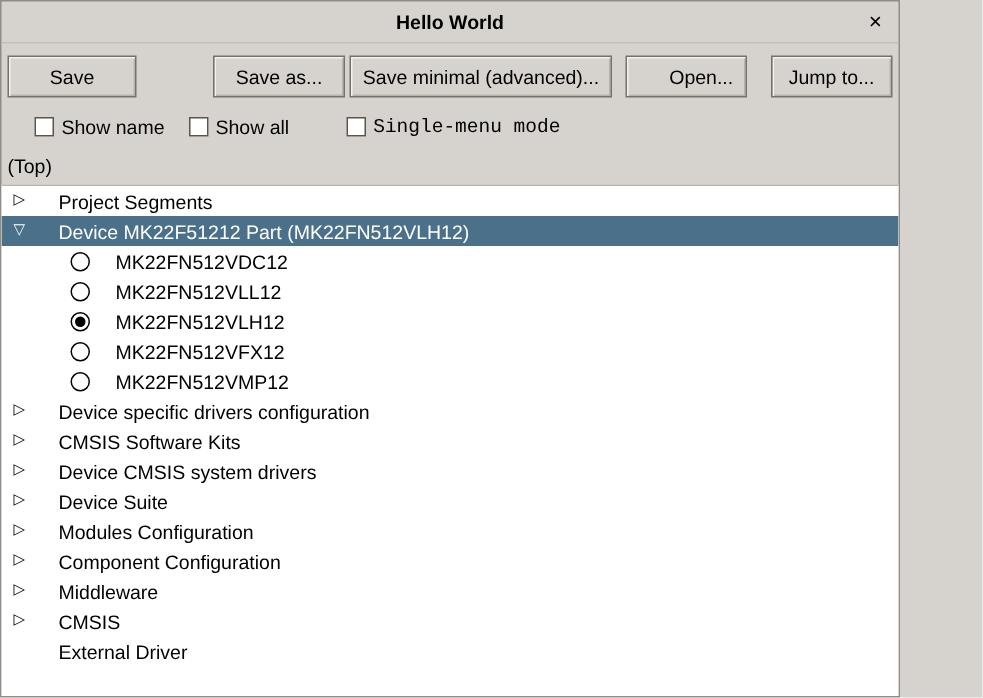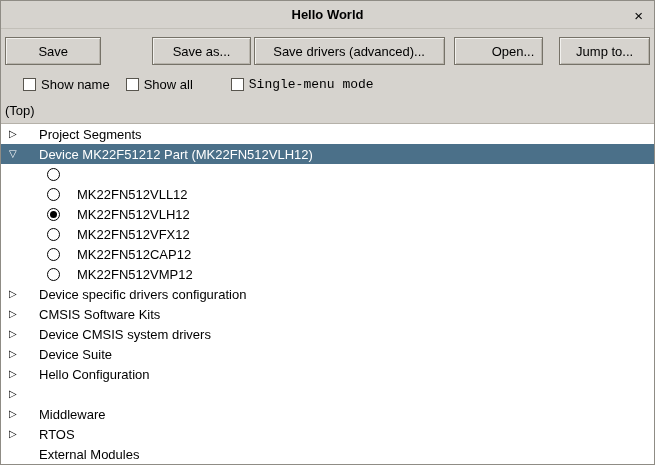--- a/index.html
+++ b/index.html
@@ -9,21 +9,21 @@
     --tree-bg:#ffffff;
   }
   *{box-sizing:border-box;}
   html,body{margin:0;padding:0;}
   body{
     width:655px;height:465px;overflow:hidden;
     font-family:"Liberation Sans","DejaVu Sans",sans-serif;
     font-size:13px;color:#000;background:var(--window-bg);
   }
   .window{
-    width:655px;height:465px;display:flex;flex-direction:column;
+    width:600px;height:465px;display:flex;flex-direction:column;
     background:var(--window-bg);border:1px solid #8f8c85;
   }
   .titlebar{
     height:28px;flex:none;position:relative;
     display:flex;align-items:center;justify-content:center;
     font-weight:bold;font-size:13px;
     border-bottom:1px solid #c2bfb8;
   }
   .close{
     position:absolute;right:11px;top:50%;transform:translateY(-50%);
@@ -87,21 +87,21 @@
 
 <div class="window">
   <div class="titlebar">
     <span class="title">Hello World</span>
     <span class="close">×</span>
   </div>
 
   <div class="toolbar">
       <button class="tb-btn">Save</button>
       <button class="tb-btn">Save as...</button>
-      <button class="tb-btn">Save drivers (advanced)...</button>
+      <button class="tb-btn">Save minimal (advanced)...</button>
       <button class="tb-btn">Open...</button>
       <button class="tb-btn">Jump to...</button>
     </div>
 
   <div class="checkbox-row">
       <span class="cb">
         <span class="cb-box"></span>
         <span>Show name</span>
       </span>
       <span class="cb">
@@ -120,36 +120,33 @@
       <div class="row">
         <span class="expander">▷</span>
         <span class="row-label">Project Segments</span>
       </div>
       <div class="row selected">
         <span class="expander">▽</span>
         <span class="row-label">Device MK22F51212 Part (MK22FN512VLH12)</span>
       </div>
       <div class="row child">
         <span class="radio"></span>
+        <span class="row-label">MK22FN512VDC12</span>
       </div>
       <div class="row child">
         <span class="radio"></span>
         <span class="row-label">MK22FN512VLL12</span>
       </div>
       <div class="row child">
         <span class="radio checked"></span>
         <span class="row-label">MK22FN512VLH12</span>
       </div>
       <div class="row child">
         <span class="radio"></span>
         <span class="row-label">MK22FN512VFX12</span>
-      </div>
-      <div class="row child">
-        <span class="radio"></span>
-        <span class="row-label">MK22FN512CAP12</span>
       </div>
       <div class="row child">
         <span class="radio"></span>
         <span class="row-label">MK22FN512VMP12</span>
       </div>
       <div class="row">
         <span class="expander">▷</span>
         <span class="row-label">Device specific drivers configuration</span>
       </div>
       <div class="row">
@@ -159,30 +156,31 @@
       <div class="row">
         <span class="expander">▷</span>
         <span class="row-label">Device CMSIS system drivers</span>
       </div>
       <div class="row">
         <span class="expander">▷</span>
         <span class="row-label">Device Suite</span>
       </div>
       <div class="row">
         <span class="expander">▷</span>
-        <span class="row-label">Hello Configuration</span>
+        <span class="row-label">Modules Configuration</span>
       </div>
       <div class="row">
         <span class="expander">▷</span>
+        <span class="row-label">Component Configuration</span>
       </div>
       <div class="row">
         <span class="expander">▷</span>
         <span class="row-label">Middleware</span>
       </div>
       <div class="row">
         <span class="expander">▷</span>
-        <span class="row-label">RTOS</span>
+        <span class="row-label">CMSIS</span>
       </div>
       <div class="row leaf">
-        <span class="row-label">External Modules</span>
+        <span class="row-label">External Driver</span>
       </div>
     </div>
 </div>
 
 </body></html>

